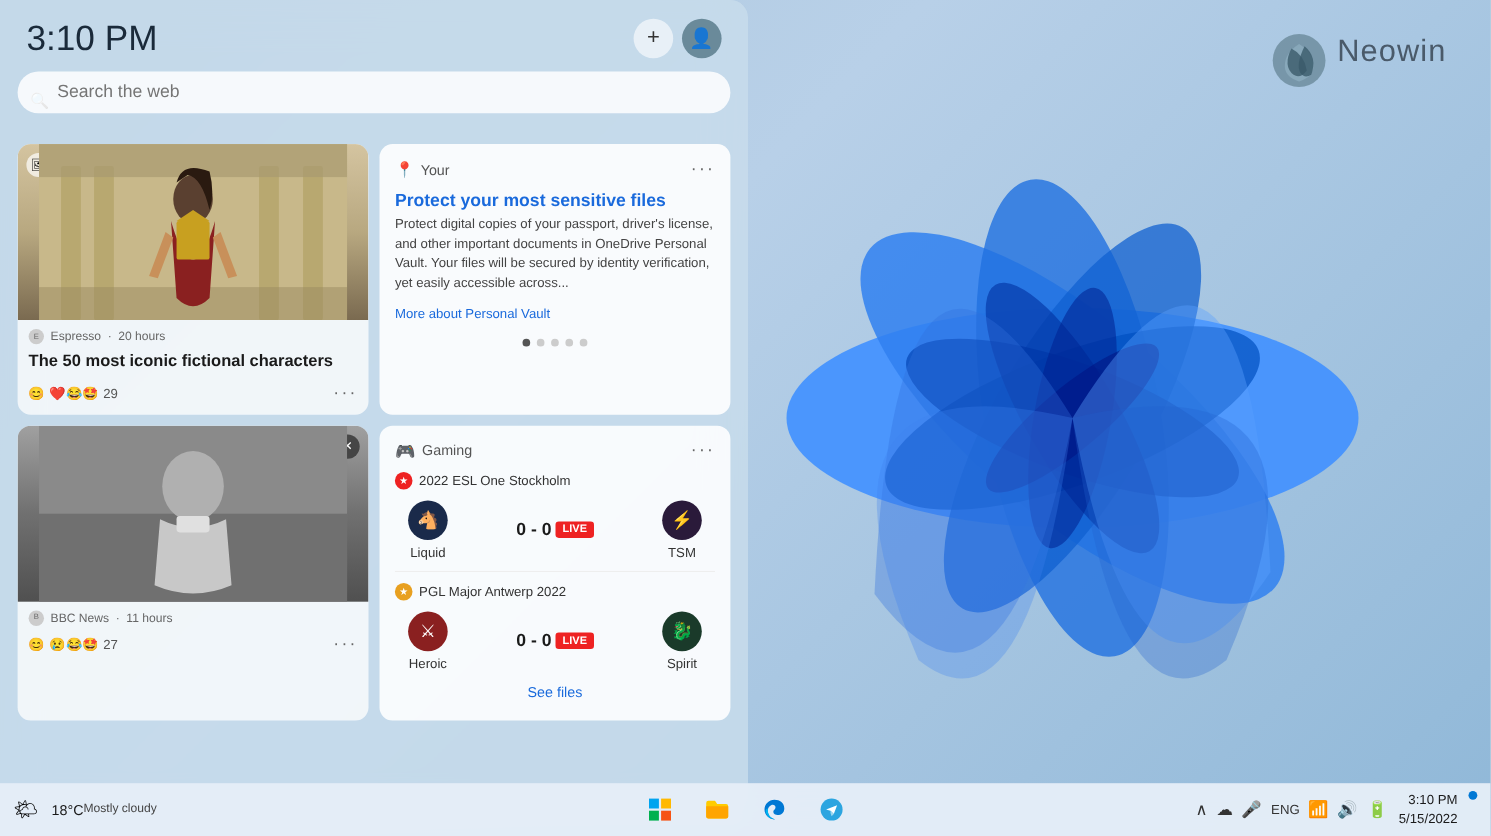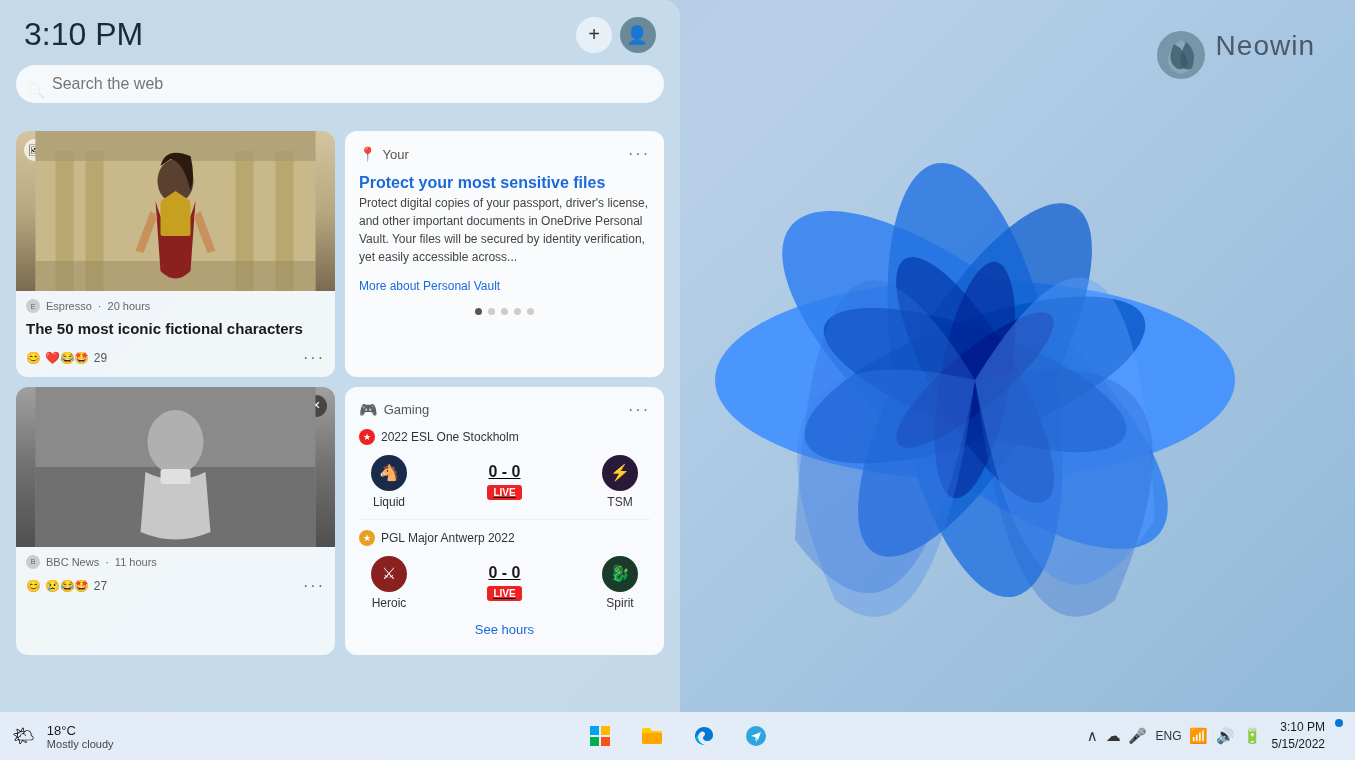--- a/index.html
+++ b/index.html
@@ -371,24 +371,23 @@
       font-size: 16px;
       color: white;
     }
     .team-name {
       font-size: 12px;
       color: #333;
       text-align: left;
     }
     .match-center {
       display: flex;
-      flex-direction: column;
+      flex-direction: row;
       align-items: center;
       gap: 4px;
-      text-decoration: underline;
     }
     .score {
       font-size: 16px;
       font-weight: 600;
       color: #1a1a1a;
     }
     .live-badge {
       background: #e22;
       color: white;
       font-size: 10px;
@@ -453,21 +452,21 @@
       justify-content: space-between;
       padding: 0 12px;
     }
     .taskbar-left {
       display: flex;
       align-items: center;
       gap: 8px;
     }
     .weather-info {
       display: flex;
-      flex-direction: column;
+      flex-direction: row;
       align-items: flex-start;
       text-align: center;
     }
     .weather-temp {
       font-size: 13px;
       font-weight: 500;
       color: #1a1a1a;
     }
     .weather-desc {
       font-size: 11px;
@@ -736,21 +735,21 @@
           <div class="match-center">
             <span class="score">0 - 0</span>
             <span class="live-badge">LIVE</span>
           </div>
           <div class="team-info">
             <div class="team-logo" style="background:#1a3a2a;">🐉</div>
             <span class="team-name">Spirit</span>
           </div>
         </div>
 
-        <button class="see-more-btn">See hours</button>
+        <button class="see-more-btn">See files</button>
       </div>
 
     </div>
   </div>
 
   <div class="taskbar">
     <div class="taskbar-left">
       <span class="weather-icon-taskbar">🌤</span>
       <div class="weather-info">
         <span class="weather-temp">18°C</span>

